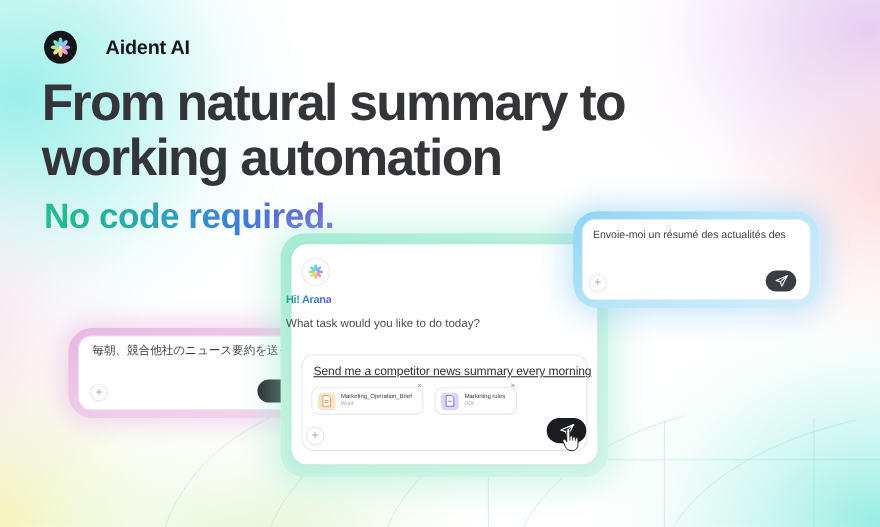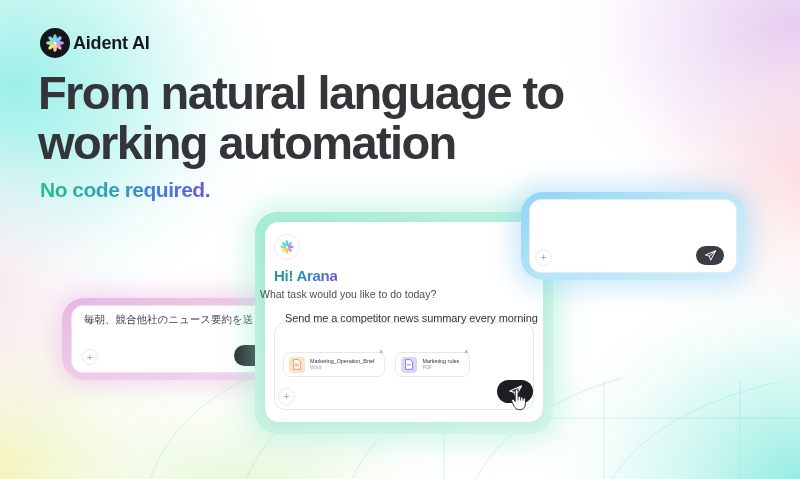--- a/index.html
+++ b/index.html
@@ -53,40 +53,40 @@
   .tint-lmid {
     background:radial-gradient(ellipse 200px 220px at -3% 62%,
        rgba(247,214,228,.60) 0%, rgba(250,232,240,.30) 44%,
        rgba(255,255,255,0) 78%);
   }
   .bg-lines { position:absolute; inset:0; }
 
   
   .brand {
     position:absolute; left:40px; top:28px;
-    display:flex; align-items:center; gap:3px;
+    display:flex; align-items:center; gap:26px;
   }
   .logo-mark {
     width:30px; height:30px; border-radius:50%;
     background:#15161a; position:relative; flex:0 0 auto;
     display:flex; align-items:center; justify-content:center;
   }
   .brand-name {
     font-size:18px; font-weight:700; color:#16181d;
     letter-spacing:-.2px;
   }
 
   .headline {
     position:absolute; left:38px; top:68px; width:700px;
     font-size:47px; line-height:1.06; font-weight:700;
     color:#333539; letter-spacing:-1.6px;
   }
   .subline {
     position:absolute; left:40px; top:178px;
-    font-size:21px; font-weight:700; letter-spacing:-.5px;
+    font-size:32px; font-weight:700; letter-spacing:-.5px;
     background:linear-gradient(90deg,#23c08a 0%,#26b597 16%,#2f9ec0 44%,#3f7fd8 66%,#6f56d9 100%);
     -webkit-background-clip:text; background-clip:text;
     color:transparent; -webkit-text-fill-color:transparent;
   }
 
   
   .glow { position:absolute; border-radius:22px; }
   .card-inner {
     position:absolute; background:#ffffff; border-radius:14px;
   }
@@ -124,38 +124,38 @@
     border-radius:14px;
     box-shadow:0 2px 10px rgba(60,80,90,.06);
   }
   #main-avatar {
     position:absolute; left:274px; top:234px;
     width:26px; height:26px; border-radius:50%;
     background:#fff; border:1px solid #e7eaf0;
     display:flex; align-items:center; justify-content:center;
   }
   #main-greeting {
-    position:absolute; left:274px; top:267px;
-    font-size:15px; font-weight:700; letter-spacing:-.3px;
+    position:absolute; left:260px; top:267px;
+    font-size:10px; font-weight:700; letter-spacing:-.3px;
     background:linear-gradient(90deg,#1f9e86 0%,#2f86c4 55%,#6b52d4 100%);
     -webkit-background-clip:text; background-clip:text;
     color:transparent; -webkit-text-fill-color:transparent;
   }
   #main-subtext {
     position:absolute; left:260px; top:288px;
     font-size:10.5px; color:#4c5057;
   }
   #main-composer {
     position:absolute; left:274px; top:322px;
     width:260px; height:88px;
     border:1px solid #e4e8ee; border-radius:11px; background:#fff;
   }
   #main-prompt {
-    position:absolute; left:285px; top:312px;
-    font-size:11px; color:#2f3238; letter-spacing:-.1px;
+    position:absolute; left:285px; top:332px;
+    font-size:11px; color:#2f3238; letter-spacing:-.1px;text-decoration:underline;
   }
   .chips { position:absolute; left:283px; top:352px; display:flex; gap:10px; }
   .chip {
     position:relative; display:flex; align-items:center; gap:5px;
     height:25px; padding:0 10px 0 5px;
     border:1px solid #e6e9ef; border-radius:7px; background:#fff;
   }
   .chip-ico {
     width:16px; height:16px; border-radius:4px;
     display:flex; align-items:center; justify-content:center; flex:0 0 auto;
@@ -251,21 +251,21 @@
           <ellipse rx="2.1" ry="5.0" fill="#f0e487" transform="rotate(225) translate(0,-4.6)"></ellipse>
           <ellipse rx="2.1" ry="5.0" fill="#a9e88b" transform="rotate(270) translate(0,-4.6)"></ellipse>
           <ellipse rx="2.1" ry="5.0" fill="#7ed9e8" transform="rotate(315) translate(0,-4.6)"></ellipse>
           <circle r="1.5" fill="#ffffff"></circle>
         </g>
       </svg>
     </span>
     <span class="brand-name">Aident AI</span>
   </div>
 
-  <h1 class="headline">From natural language to working automation</h1>
+  <h1 class="headline">From natural summary to working automation</h1>
   <div class="subline">No code required.</div>
 
   <div class="glow" id="card-ja-glow"></div>
   <div class="card-inner" id="card-ja-inner"></div>
   <div id="card-ja-text">
     <div>毎朝、競合他社のニュース要約を送っ</div>
   </div>
   <div class="plus-btn" id="card-ja-plus">+</div>
   <div id="card-ja-send"></div>
 
@@ -334,20 +334,21 @@
   </div>
 
   <svg id="cursor" viewBox="0 0 22 28" aria-hidden="true">
     <path d="M6.2 2.4c0-1 .8-1.8 1.8-1.8s1.8.8 1.8 1.8v8.2c0-.8.7-1.5 1.6-1.5s1.6.7 1.6 1.5v1.1c0-.8.7-1.5 1.6-1.5s1.6.7 1.6 1.5v1.1c0-.8.7-1.4 1.5-1.4s1.5.6 1.5 1.4v6.1c0 4.2-2.9 7.5-7 7.5-3.9 0-6.3-2-7.6-4.6L1.9 15.6c-.5-1 .1-2 1.1-2.3.9-.3 1.8.1 2.2.9l1 1.9z" fill="#ffffff" stroke="#1b1d21" stroke-width="1.1" stroke-linejoin="round"></path>
     <path d="M9.8 14.2v-3.1M13 14.2v-2.4M16.2 14.4v-1.8" stroke="#1b1d21" stroke-width="1" stroke-linecap="round"></path>
   </svg>
 
   <div class="glow" id="card-fr-glow"></div>
   <div class="card-inner" id="card-fr-inner"></div>
   <div id="card-fr-text">
+    <div>Envoie-moi un résumé des actualités des</div>
   </div>
   <div class="plus-btn" id="card-fr-plus">+</div>
   <div id="card-fr-send">
     <svg width="13" height="13" viewBox="0 0 24 24" aria-hidden="true">
       <path d="M21.5 3.2 2.8 11.1l7.2 2.3 2.4 7.3z" fill="none" stroke="#ffffff" stroke-width="1.8" stroke-linejoin="round"></path>
       <path d="M21.5 3.2 10 13.4" fill="none" stroke="#ffffff" stroke-width="1.8" stroke-linecap="round"></path>
     </svg>
   </div>
 
 </div>

